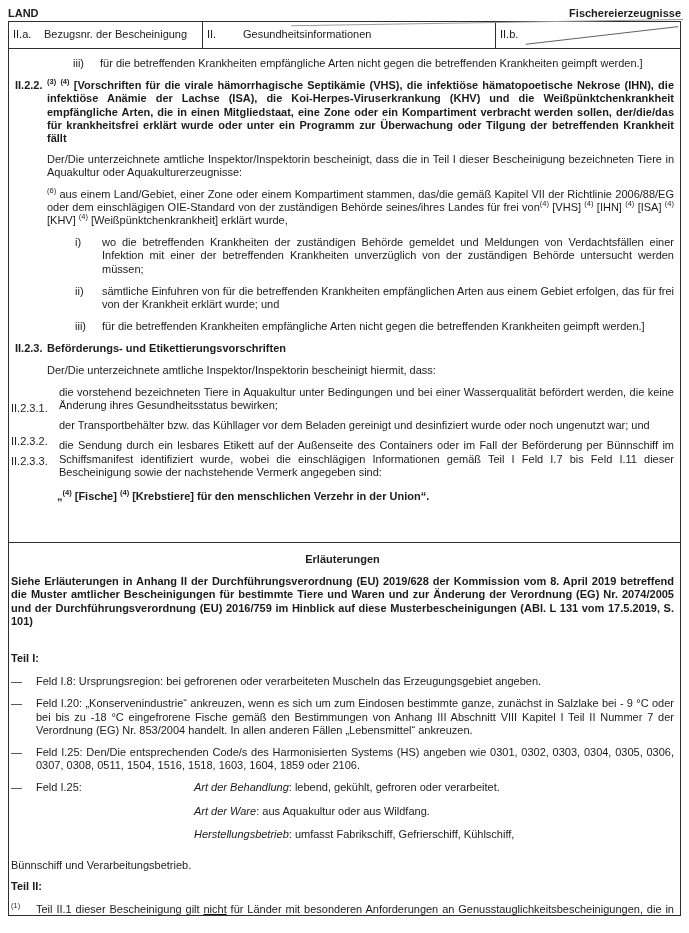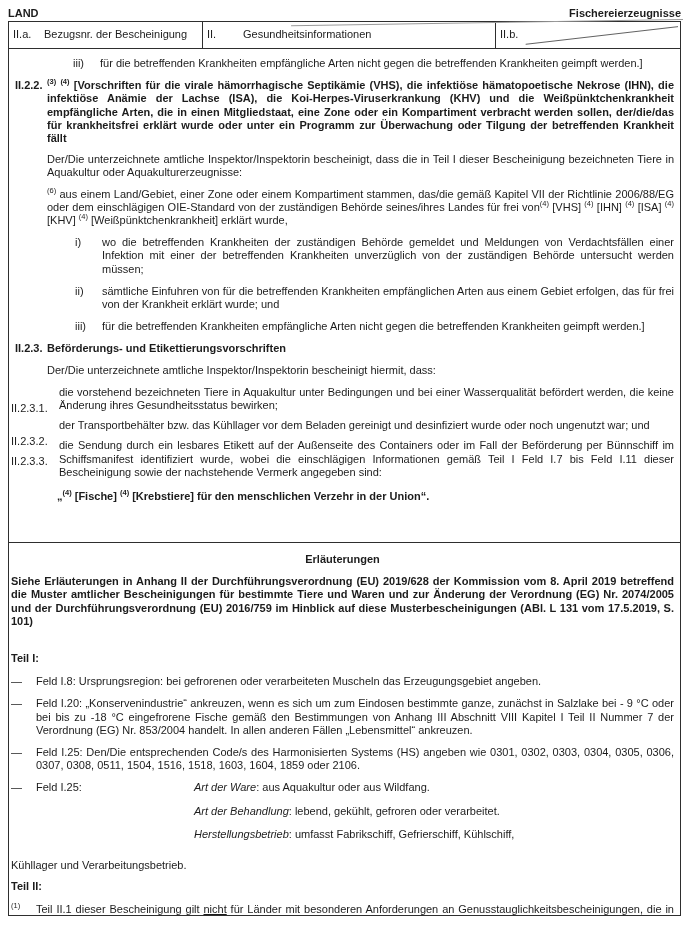--- a/index.html
+++ b/index.html
@@ -170,32 +170,32 @@
     <div class="fitem">
       <span class="dash">—</span>
       <span class="ftx j">Feld I.25: Den/Die entsprechenden Code/s des Harmonisierten Systems (HS) angeben wie 0301, 0302, 0303, 0304, 0305, 0306, 0307, 0308, 0511, 1504, 1516, 1518, 1603, 1604, 1859 oder 2106.</span>
     </div>
 
     <div class="fitem2">
       <span class="dash">—</span>
       <span class="flabel">Feld I.25:</span>
       <span class="subcol">
         <div class="subline">
-          <span class="i">Art der Ware</span><span>: aus Aquakultur oder aus Wildfang.</span>
+          <span class="i">Art der Behandlung</span><span>: lebend, gekühlt, gefroren oder verarbeitet.</span>
         </div>
         <div class="subline">
-          <span class="i">Art der Behandlung</span><span>: lebend, gekühlt, gefroren oder verarbeitet.</span>
+          <span class="i">Art der Ware</span><span>: aus Aquakultur oder aus Wildfang.</span>
         </div>
         <div class="subline">
           <span class="i">Herstellungsbetrieb</span><span>: umfasst Fabrikschiff, Gefrierschiff, Kühlschiff,</span>
         </div>
       </span>
     </div>
 
-    <div class="cont">Kühllager und Verarbeitungsbetrieb.</div>
+    <div class="cont">Bünnschiff und Verarbeitungsbetrieb.</div>
 
     <div class="npart b">Teil II:</div>
 
     <div class="fnote">
       <span class="fmk"><sup>(1)</sup></span>
       <span class="ftx j"><span>Teil II.1 dieser Bescheinigung gilt </span><span class="und">nicht</span><span> für Länder mit besonderen Anforderungen an Genusstauglichkeitsbescheinigungen, die in Gleichwertigkeitsabkommen oder anderen EU-Vorschriften festgelegt sind.</span></span>
     </div>
 
   </div>
 

